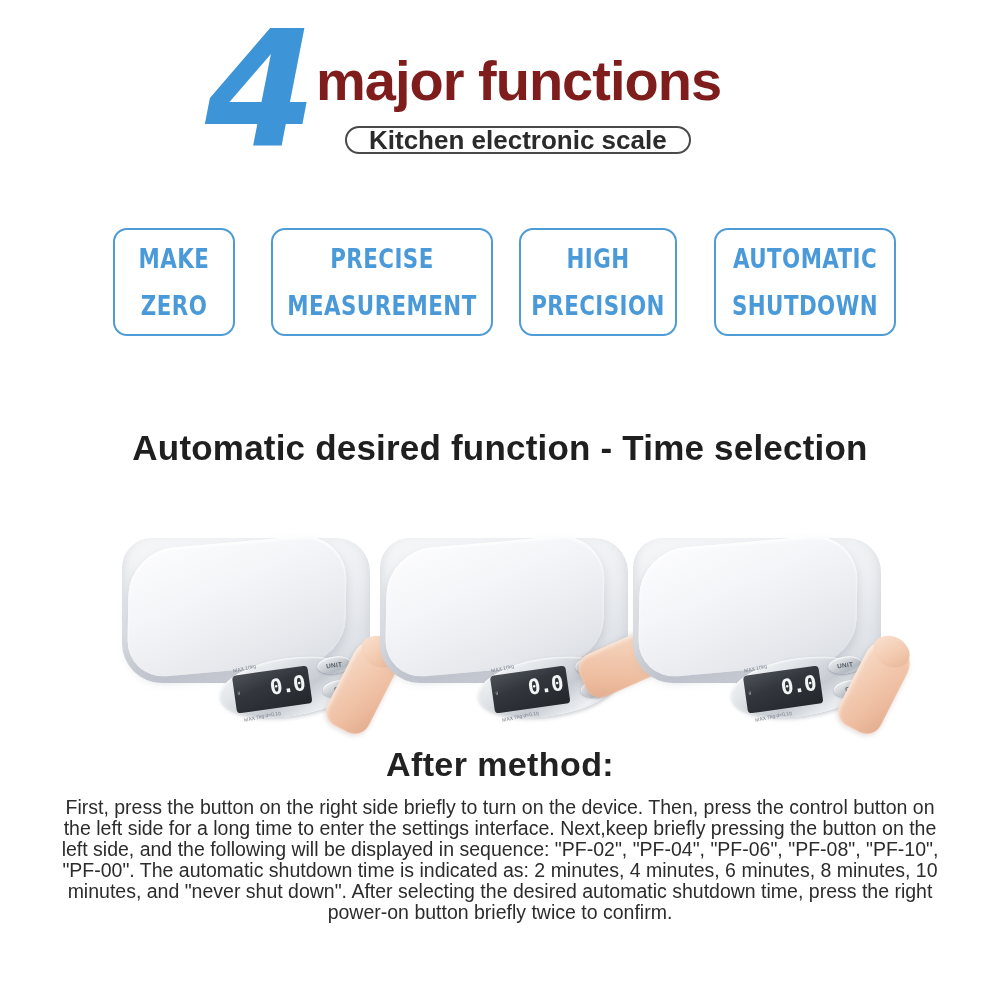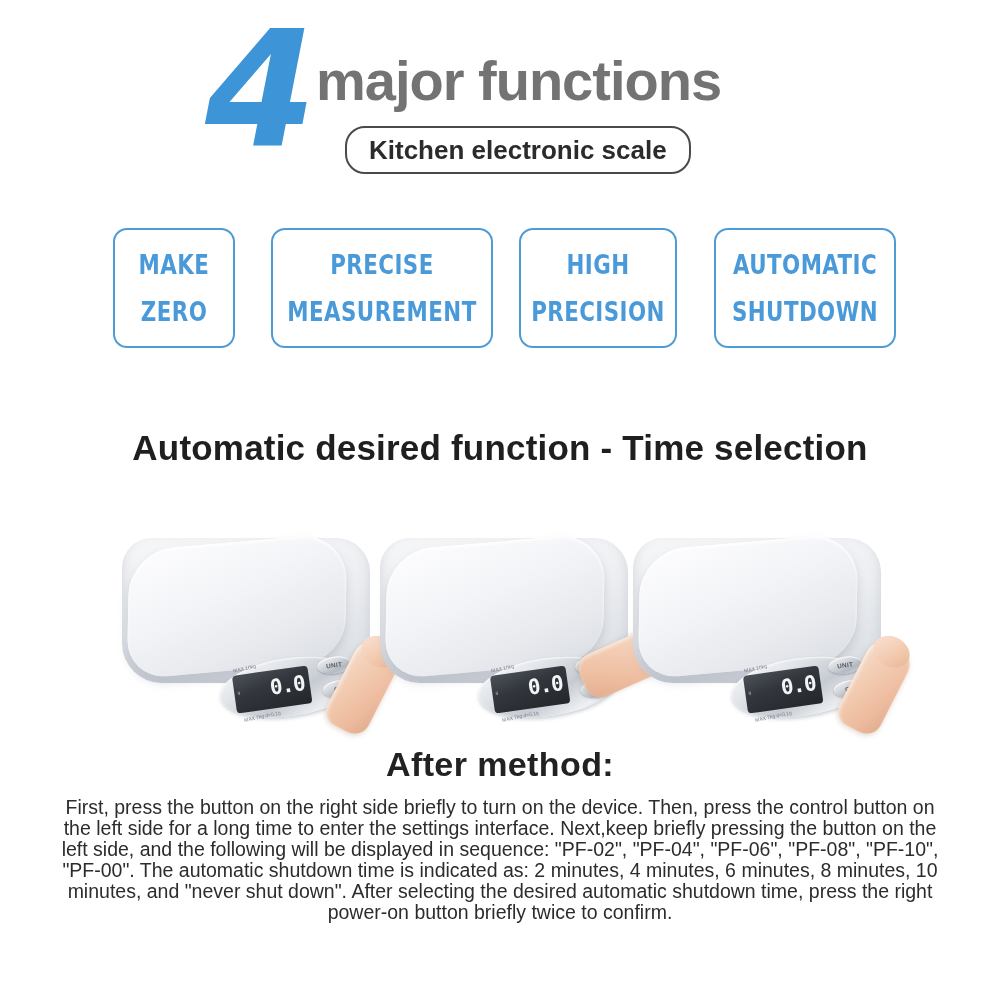--- a/index.html
+++ b/index.html
@@ -36,29 +36,29 @@
     color: #3d95d8;
     letter-spacing: -6px;
   }
   .headline {
     position: absolute;
     left: 316px;
     top: 48px;
     font-family: "Liberation Sans", sans-serif;
     font-size: 56px;
     font-weight: bold;
-    color: #737373;
+    color: #7f1d1d;
     letter-spacing: -1px;
     white-space: nowrap;
   }
   .subtitle-pill {
     position: absolute;
     left: 345px;
     top: 126px;
-    height: 48px;
+    height: 28px;
     padding: 0 22px;
     border: 2px solid #4a4a4a;
     border-radius: 20px;
     display: flex;
     align-items: center;
     justify-content: center;
     box-sizing: border-box;
   }
   .subtitle-pill span {
     font-size: 26px;
@@ -72,21 +72,21 @@
   .features {
     position: absolute;
     left: 0;
     top: 228px;
     width: 1000px;
     height: 145px;
   }
   .feature-box {
     position: absolute;
     top: 0;
-    height: 120px;
+    height: 108px;
     border: 2px solid #4d9cd6;
     border-radius: 14px;
     box-sizing: border-box;
     background: #ffffff;
   }
   .feature-box .lines {
     position: absolute;
     left: 50%;
     top: 50%;
     transform: translate(-50%, -50%);

